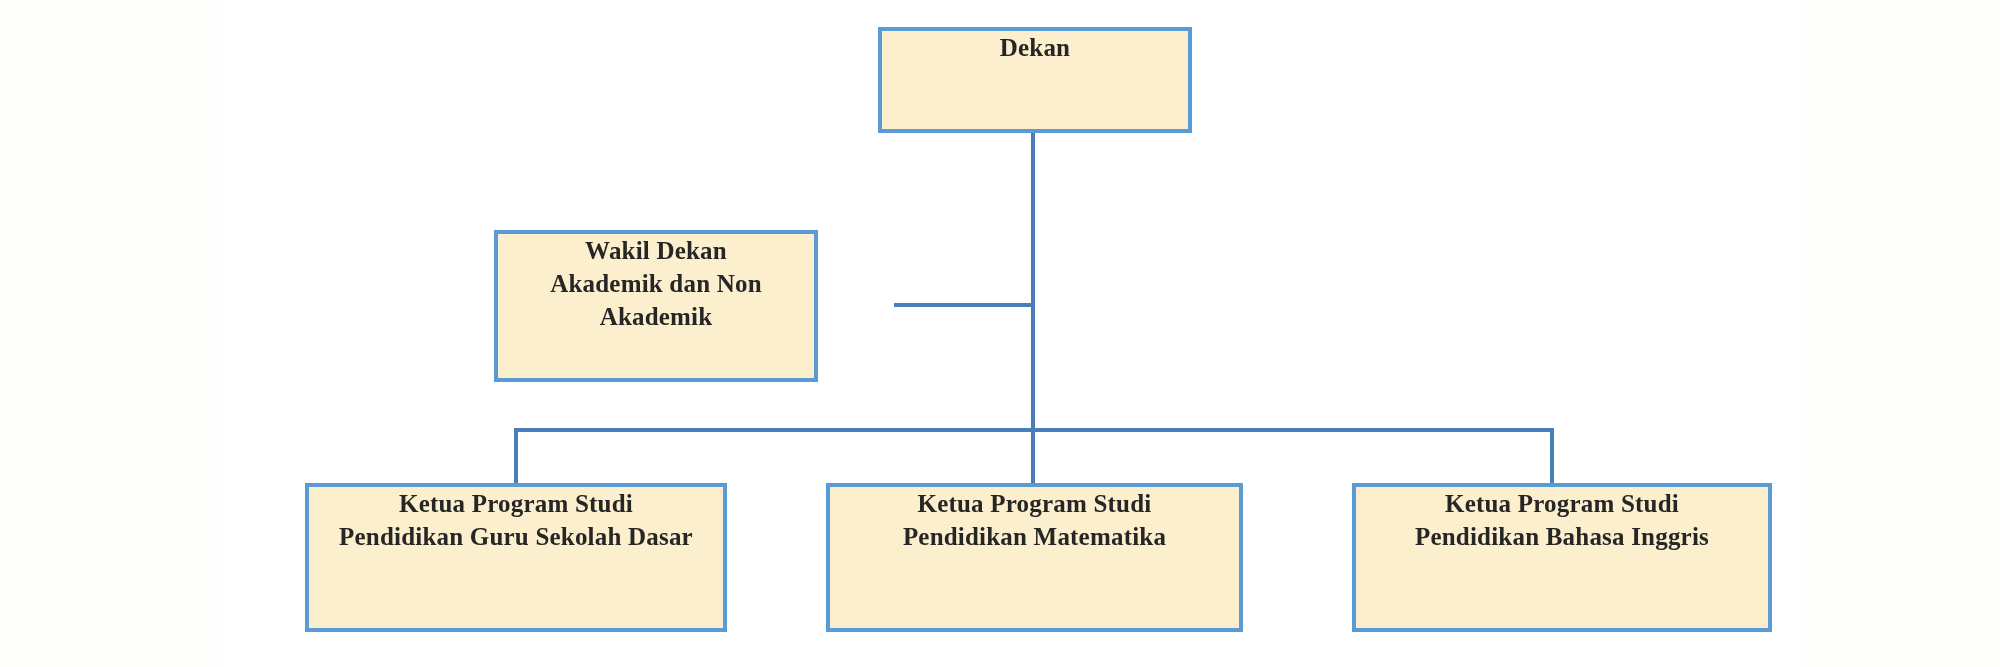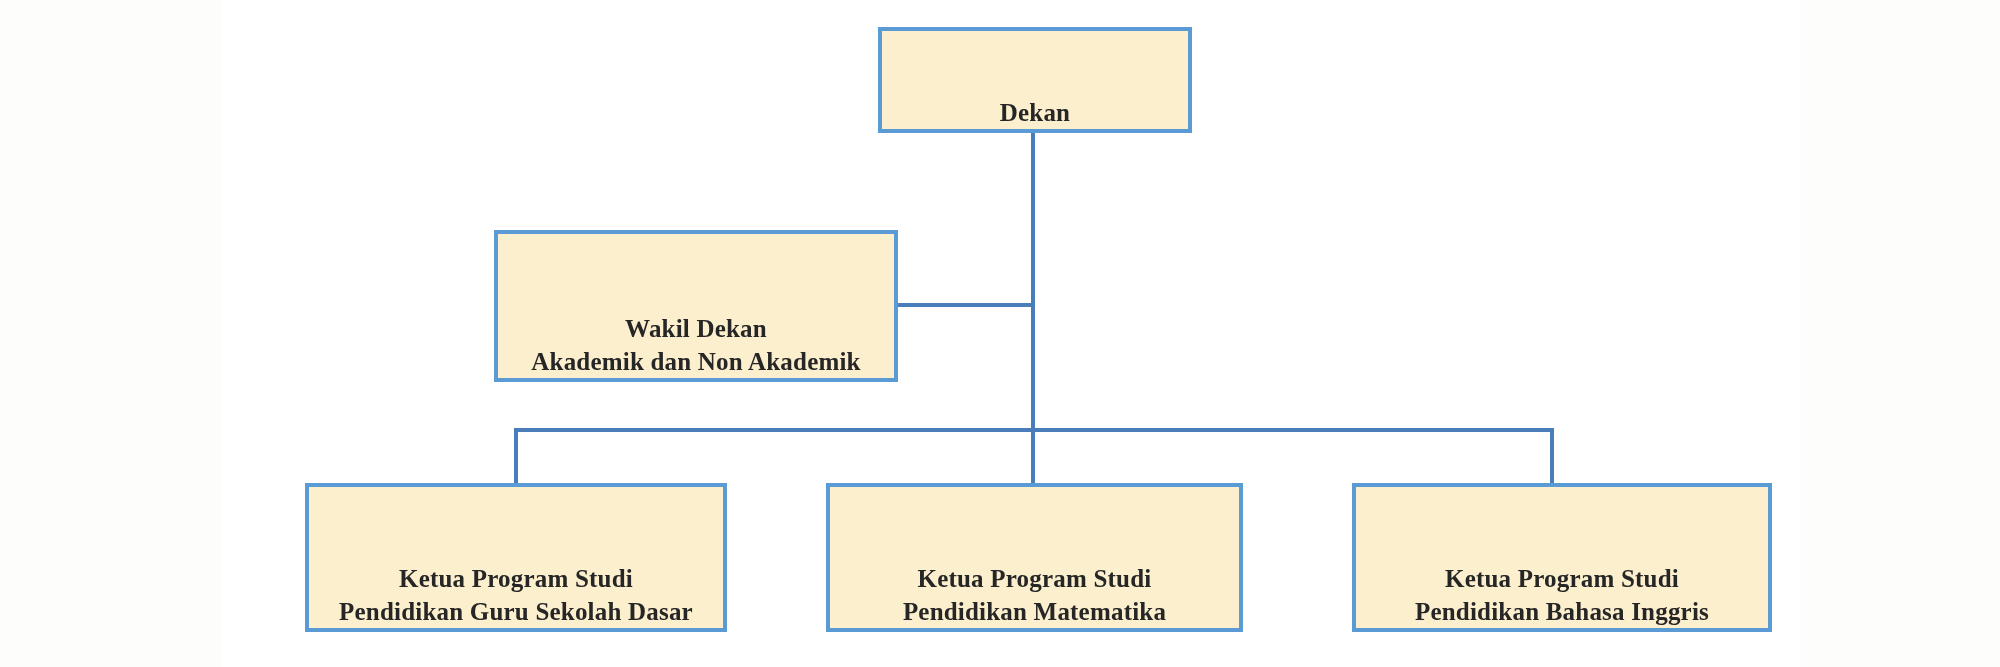--- a/index.html
+++ b/index.html
@@ -83,21 +83,21 @@
     height: 57px;
   }
 
   
   .node {
     position: absolute;
     box-sizing: border-box;
     background: #fcefcd;
     border: 4px solid #5b9bd5;
     display: flex;
-    align-items: flex-end;
+    align-items: flex-start;
     justify-content: center;
     text-align: center;
   }
   .node-label {
     color: #262626;
     font-weight: bold;
     font-size: 25px;
     line-height: 1.32;
     letter-spacing: 0.2px;
     white-space: pre-line;
@@ -106,21 +106,21 @@
 
   .node-dekan {
     left: 878px;
     top: 27px;
     width: 314px;
     height: 106px;
   }
   .node-wakil-dekan {
     left: 494px;
     top: 230px;
-    width: 404px;
+    width: 324px;
     height: 152px;
   }
   .node-kaprodi-pgsd {
     left: 305px;
     top: 483px;
     width: 422px;
     height: 149px;
   }
   .node-kaprodi-matematika {
     left: 826px;

